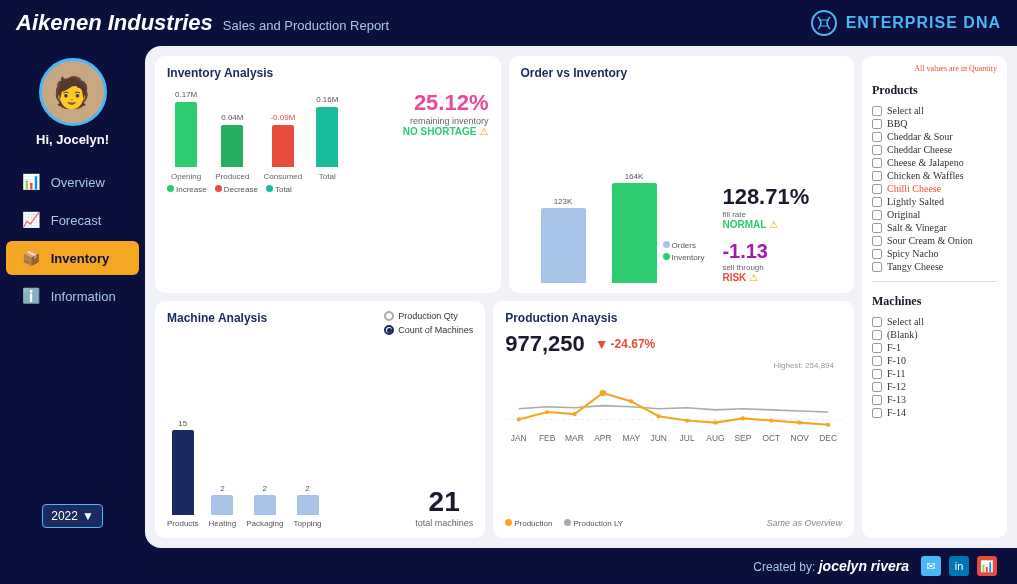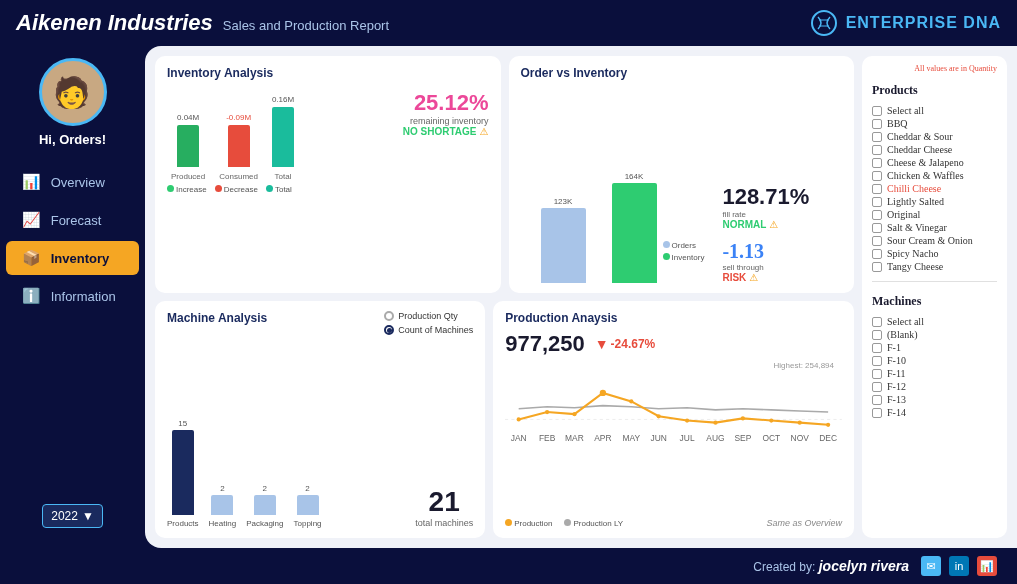--- a/index.html
+++ b/index.html
@@ -303,22 +303,21 @@
       color: #2ecc71;
     }
     .big-stat .status-risk {
       font-size: 10px;
       font-weight: 700;
       color: #e74c3c;
     }
     .neg-value {
       font-size: 20px;
       font-weight: 900;
-      color: #3b82f6;
-      font-family: Liberation Serif, serif;
+      color: #a21caf;
     }
 
     
     .machine-analysis {
       flex: 1;
       text-align: center;
     }
     .machine-bars {
       flex: 1;
       display: flex;
@@ -539,21 +538,21 @@
       <span>ENTERPRISE</span>
       <span style="color:#4ab8f5"> <span>DNA</span></span>
     </span>
   </div>
 </div>
 
 <div class="main-layout">
 
   <div class="sidebar">
     <div class="avatar-container">🧑</div>
-    <div class="greeting">Hi, Orders!</div>
+    <div class="greeting">Hi, Jocelyn!</div>
     <div class="nav-items">
       <div class="nav-item">
         <span class="nav-icon">📊</span>
         <span>Overview</span>
       </div>
       <div class="nav-item">
         <span class="nav-icon">📈</span>
         <span>Forecast</span>
       </div>
       <div class="nav-item active">
@@ -578,20 +577,25 @@
     <div class="charts-area">
 
       <div class="charts-top">
 
         <div class="chart-card inv-analysis">
           <div class="chart-card-title">Inventory Analysis</div>
           <div style="display:flex; gap:10px; flex:1; align-items:flex-start;">
             <div style="flex:1;">
               <div class="bar-chart-area">
 
+                <div class="bar-group">
+                  <div class="bar-label-top">0.17M</div>
+                  <div class="bar bar-green" style="height:65px;"></div>
+                  <div class="bar-label-bottom">Opening</div>
+                </div>
 
                 <div class="bar-group">
                   <div class="bar-label-top">0.04M</div>
                   <div class="bar bar-darkgreen" style="height:42px;"></div>
                   <div class="bar-label-bottom">Produced</div>
                 </div>
 
                 <div class="bar-group">
                   <div class="bar-label-top" style="color:#e74c3c;">-0.09M</div>
                   <div class="bar bar-red" style="height:42px;"></div>

